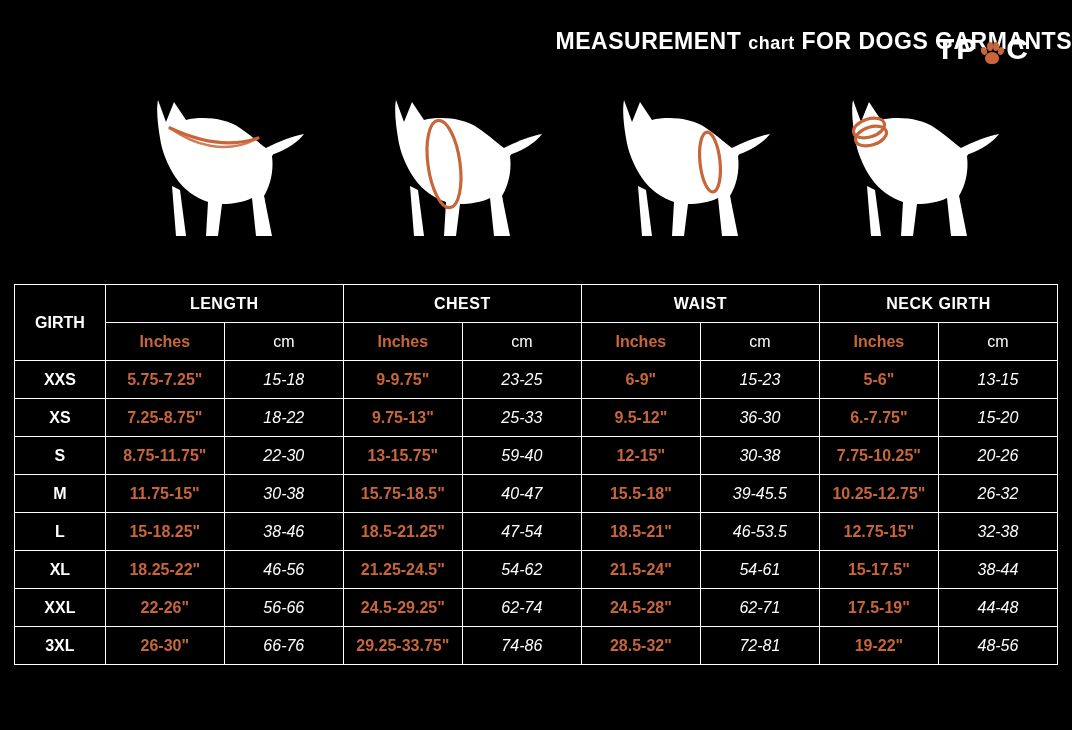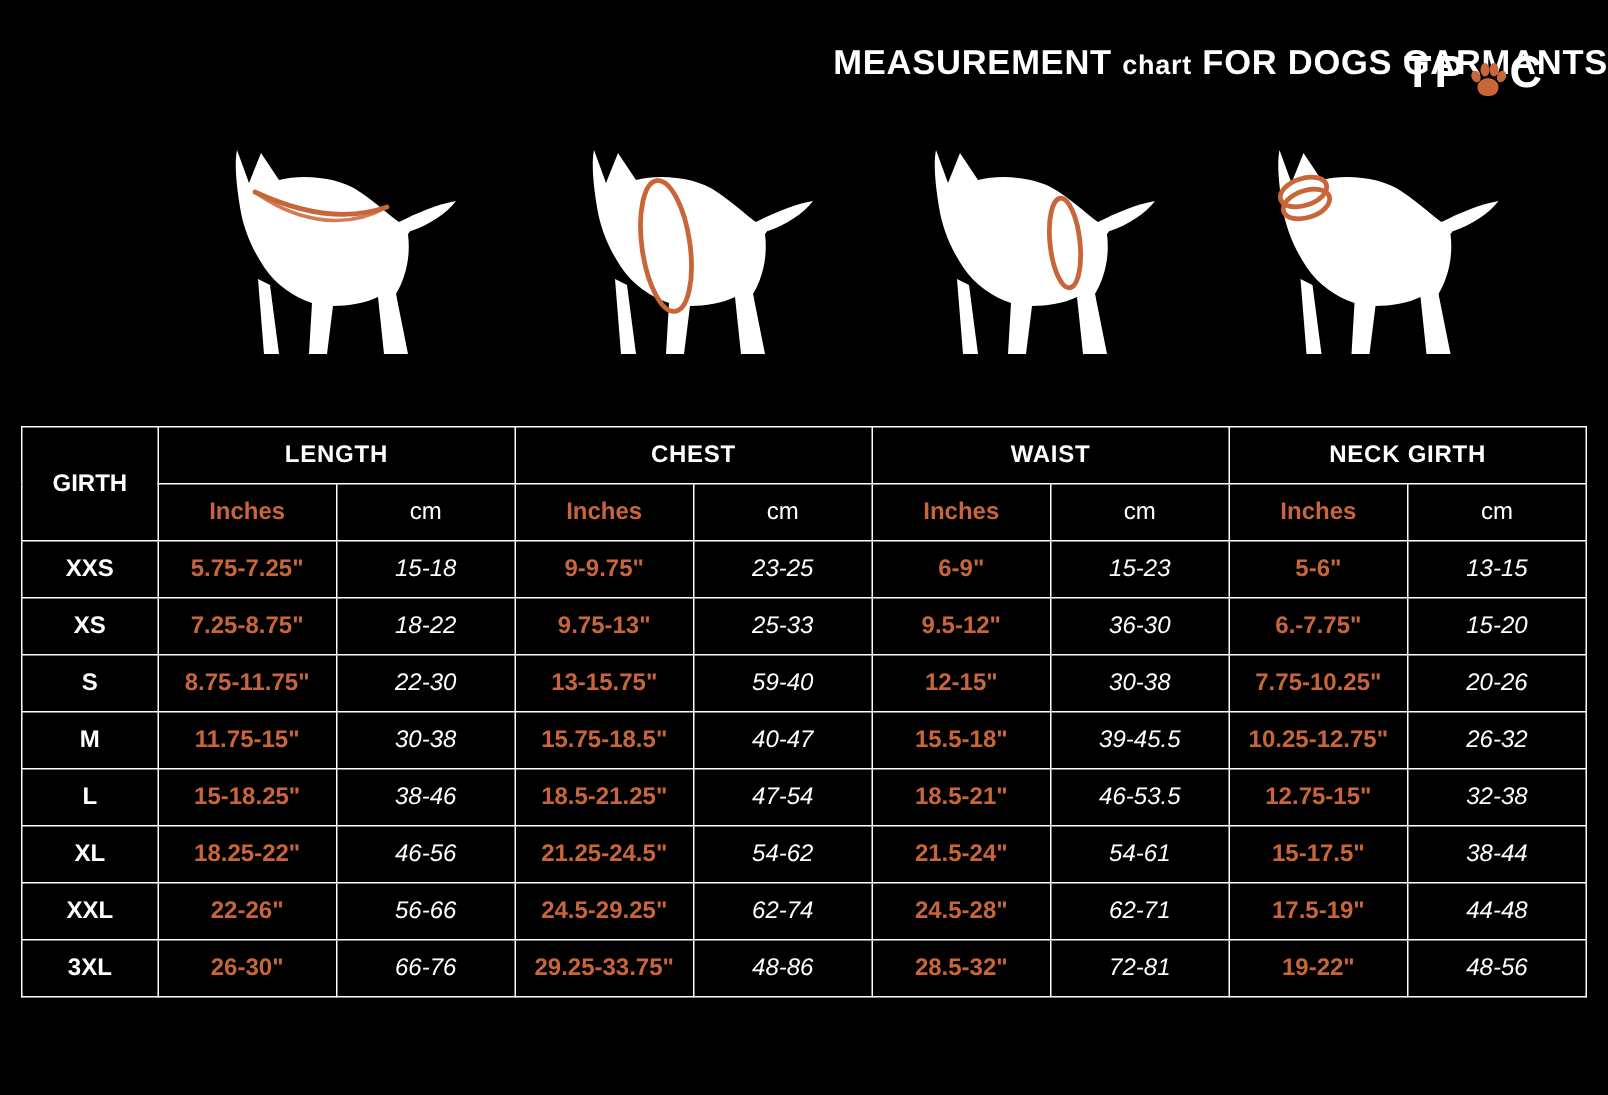--- a/index.html
+++ b/index.html
@@ -333,21 +333,21 @@
         <td class="in-cell">24.5-28"</td>
         <td class="cm-cell">62-71</td>
         <td class="in-cell">17.5-19"</td>
         <td class="cm-cell">44-48</td>
       </tr>
       <tr>
         <td class="size-cell">3XL</td>
         <td class="in-cell">26-30"</td>
         <td class="cm-cell">66-76</td>
         <td class="in-cell">29.25-33.75"</td>
-        <td class="cm-cell">48-86</td>
+        <td class="cm-cell">74-86</td>
         <td class="in-cell">28.5-32"</td>
         <td class="cm-cell">72-81</td>
         <td class="in-cell">19-22"</td>
         <td class="cm-cell">48-56</td>
       </tr>
     </tbody>
   </table>
 </div>
 
 </body></html>

